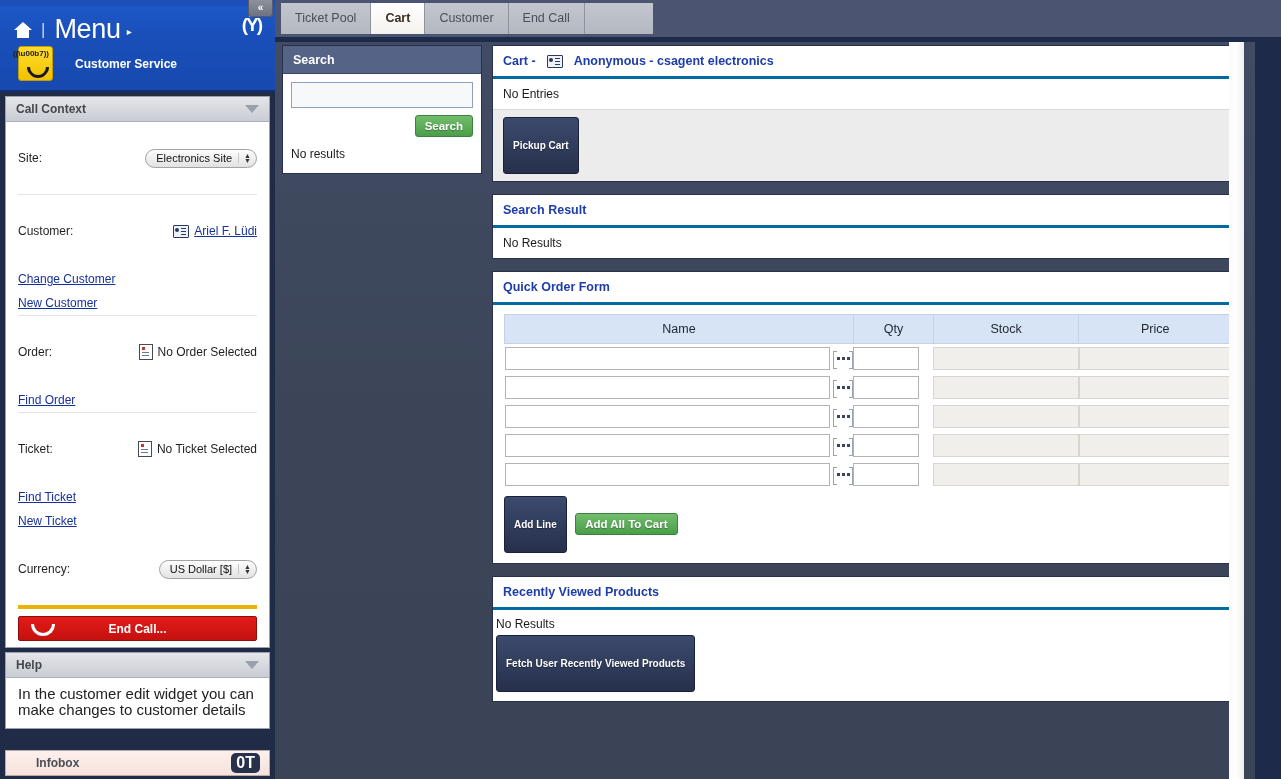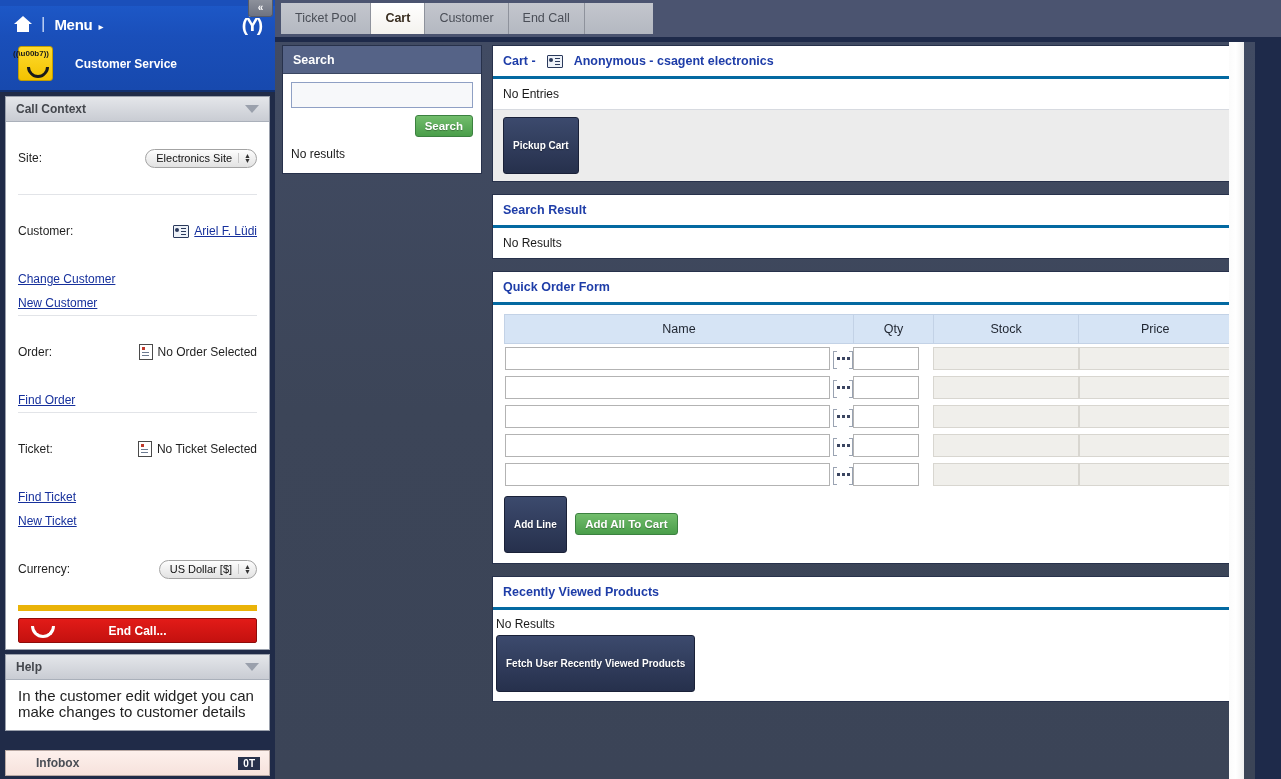--- a/index.html
+++ b/index.html
@@ -44,21 +44,21 @@
     border-bottom: 8px solid #fff;
   }
   .home-ic::after {
     content:""; position:absolute; left:3px; top:7px; width:12px; height:9px;
     background:#fff;
   }
   .menu-div {
     color:#c7d8f5; font-size:17px; margin: 0 9px 0 2px; font-weight:300;
   }
   .menu-txt {
-    color:#fff; font-size:15px; font-weight:bold; letter-spacing:-0.3px;
+    color:#fff; font-size:27px; font-weight:normal; letter-spacing:-0.3px;
   }
   .menu-arrow {
     color:#fff; font-size:10px; margin-left:6px; position:relative; top:2px;
   }
   .brand-mark {
     position:absolute; right:14px; top:14px;
     color:#fff; font-size:19px; font-weight:bold; letter-spacing:-2px;
   }
   .collapse-btn {
     position:absolute; right:2px; top:0;
@@ -182,22 +182,22 @@
     position:absolute; left:5px; bottom:3px;
     width:265px; height:26px;
     background: linear-gradient(180deg,#fdf0ec 0%, #f6e2dc 100%);
     border:1px solid #b9a9a4;
     display:flex; align-items:center; justify-content:space-between;
     padding: 0 9px;
     box-sizing:border-box;
   }
   .infobox .t { font-weight:bold; color:#4a4e56; font-size:12px;padding-left:21px; }
   .infobox .badge {
-    background:#27314b; color:#fff; font-weight:bold; font-size:10px;
-    padding:1px 5px; border-radius:0;
+    background:#27314b; color:#fff; font-weight:bold; font-size:16px;
+    padding:1px 5px; border-radius:5px;
   }
 
   
   #topbar {
     position:absolute; left:275px; top:0; width:1006px; height:37px;
     background:#4c real;
   }
   #topbar {
     background: #4b5470;
   }
@@ -445,21 +445,21 @@
           <span class="cc-label">Currency:</span>
           <span class="mac-select">
             <span>US Dollar [$]</span>
             <span class="arrows">
                 <span>▲</span>
                 <span>▼</span>
               </span>
           </span>
         </div>
 
-        <div style="border-top:6px solid #eab308;">
+        <div style="border-top:4px solid #eab308;">
           <div class="end-call-btn">
             <span class="hangup"></span>
             <span>End Call...</span>
           </div>
         </div>
       </div>
     </div>
 
     <div class="sb-panel">
       <div class="panel-head">

